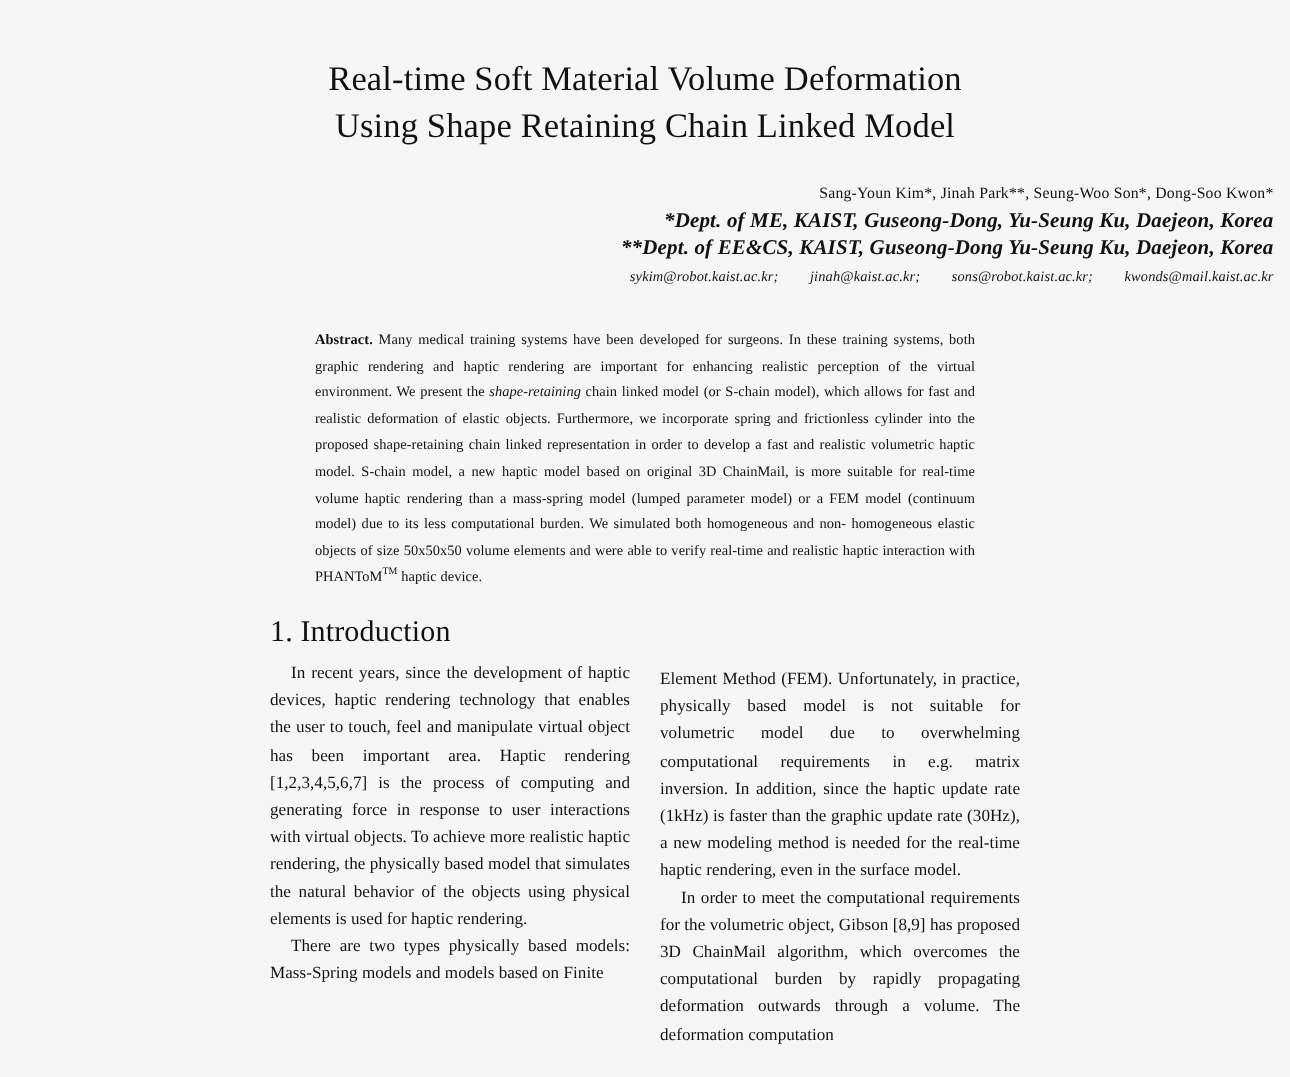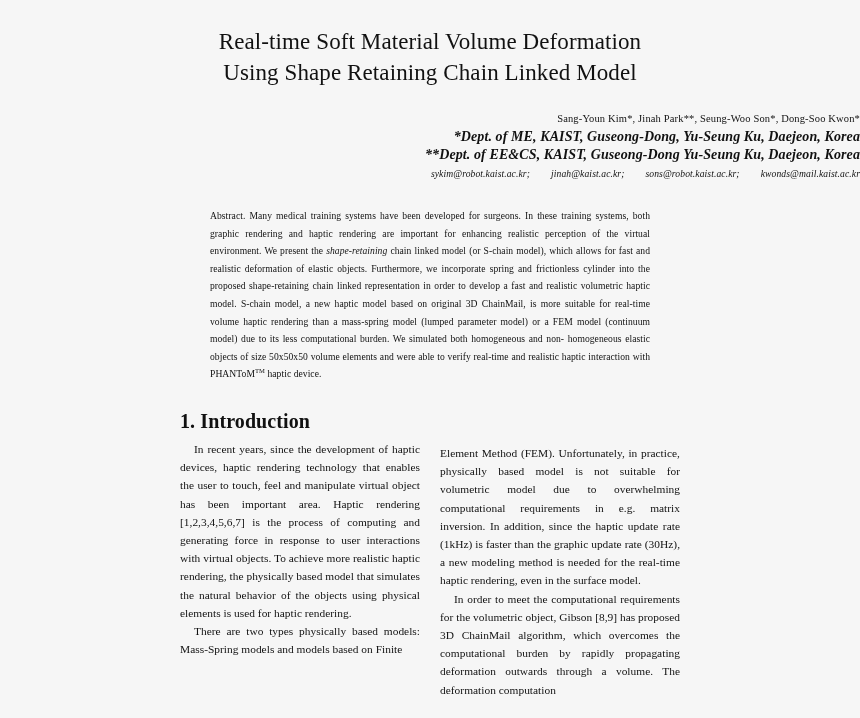--- a/index.html
+++ b/index.html
@@ -13,21 +13,21 @@
     font-family: "Liberation Serif", "DejaVu Serif", serif;
     color: #0a0a0a;
     overflow: hidden;
   }
 
   .page {
     position: relative;
     width: 860px;
     height: 718px;
     box-sizing: border-box;
-    padding: 0;
+    padding: 11px;
   }
 
   
   .title-block {
     padding-top: 26px;
     text-align: center;
   }
   .doc-title-line {
     font-size: 23px;
     line-height: 31px;
@@ -74,21 +74,21 @@
     margin: 24px auto 0 auto;
     width: 440px;
     text-align: justify;
     text-justify: inter-word;
     font-size: 9.6px;
     line-height: 17.6px;
     letter-spacing: 0.05px;
     color: #111;
   }
   .abstract-block .abstract-label {
-    font-weight: normal;
+    font-weight: bold;
   }
   .abstract-block i {
   }
   .abstract-block sup {
     font-size: 6.6px;
     vertical-align: super;
     line-height: 0;
   }
 
   
@@ -99,21 +99,21 @@
     width: 500px;
     display: flex;
     gap: 20px;
   }
   .col {
     width: 240px;
   }
   .section-heading {
     font-size: 20px;
     line-height: 26px;
-    font-weight: 700;
+    font-weight: 400;
     margin: 0 0 6px 0;
     color: #111;
     letter-spacing: 0.1px;
   }
   .body-par {
     font-size: 11.4px;
     line-height: 18.2px;
     text-align: justify;
     text-justify: inter-word;
     margin: 0;

